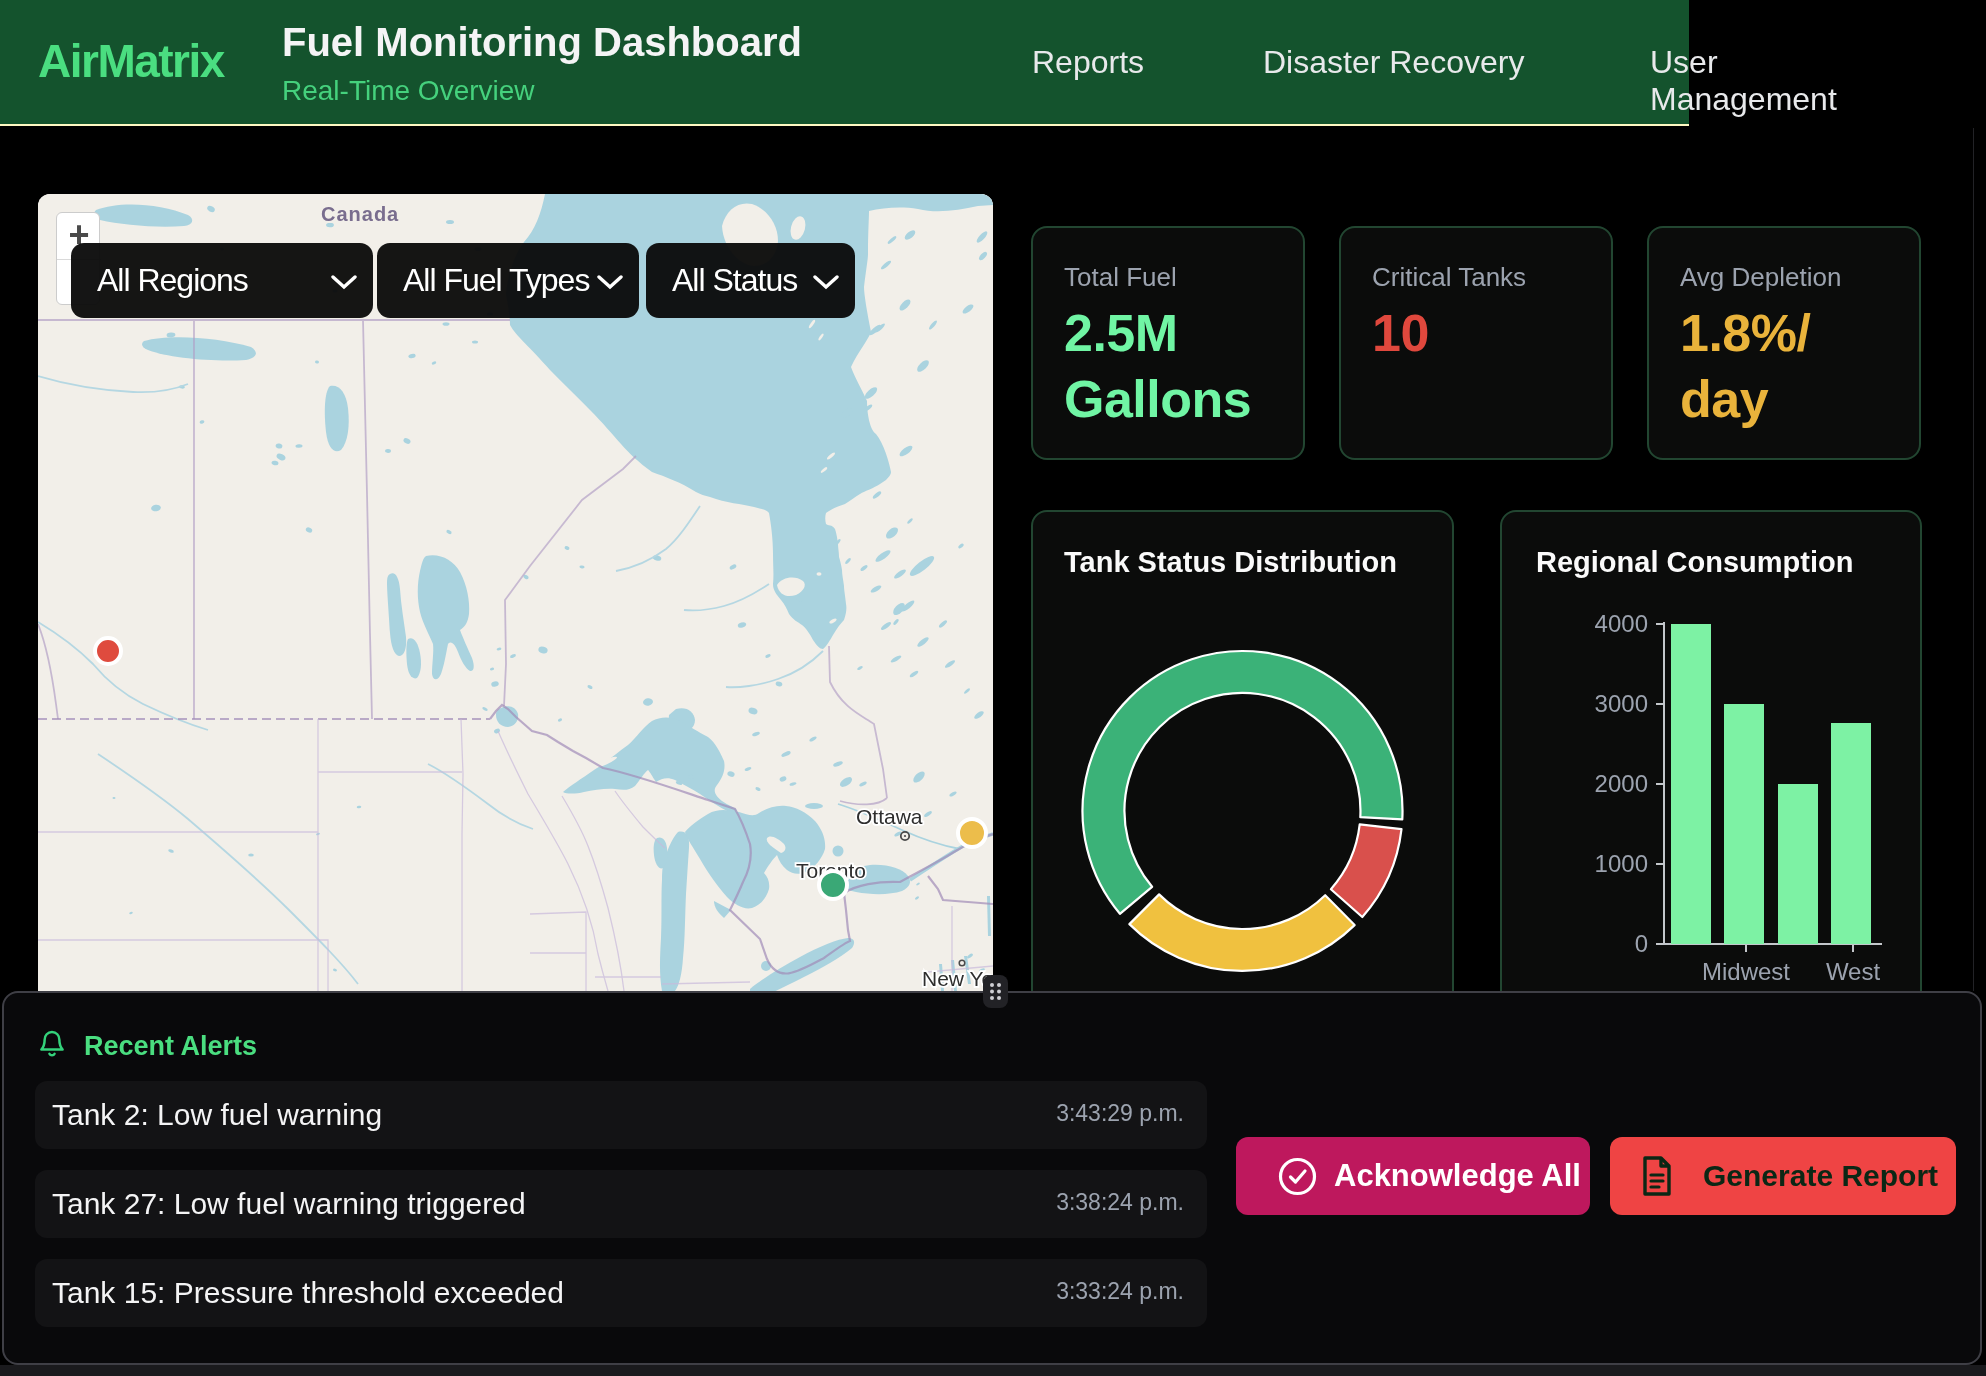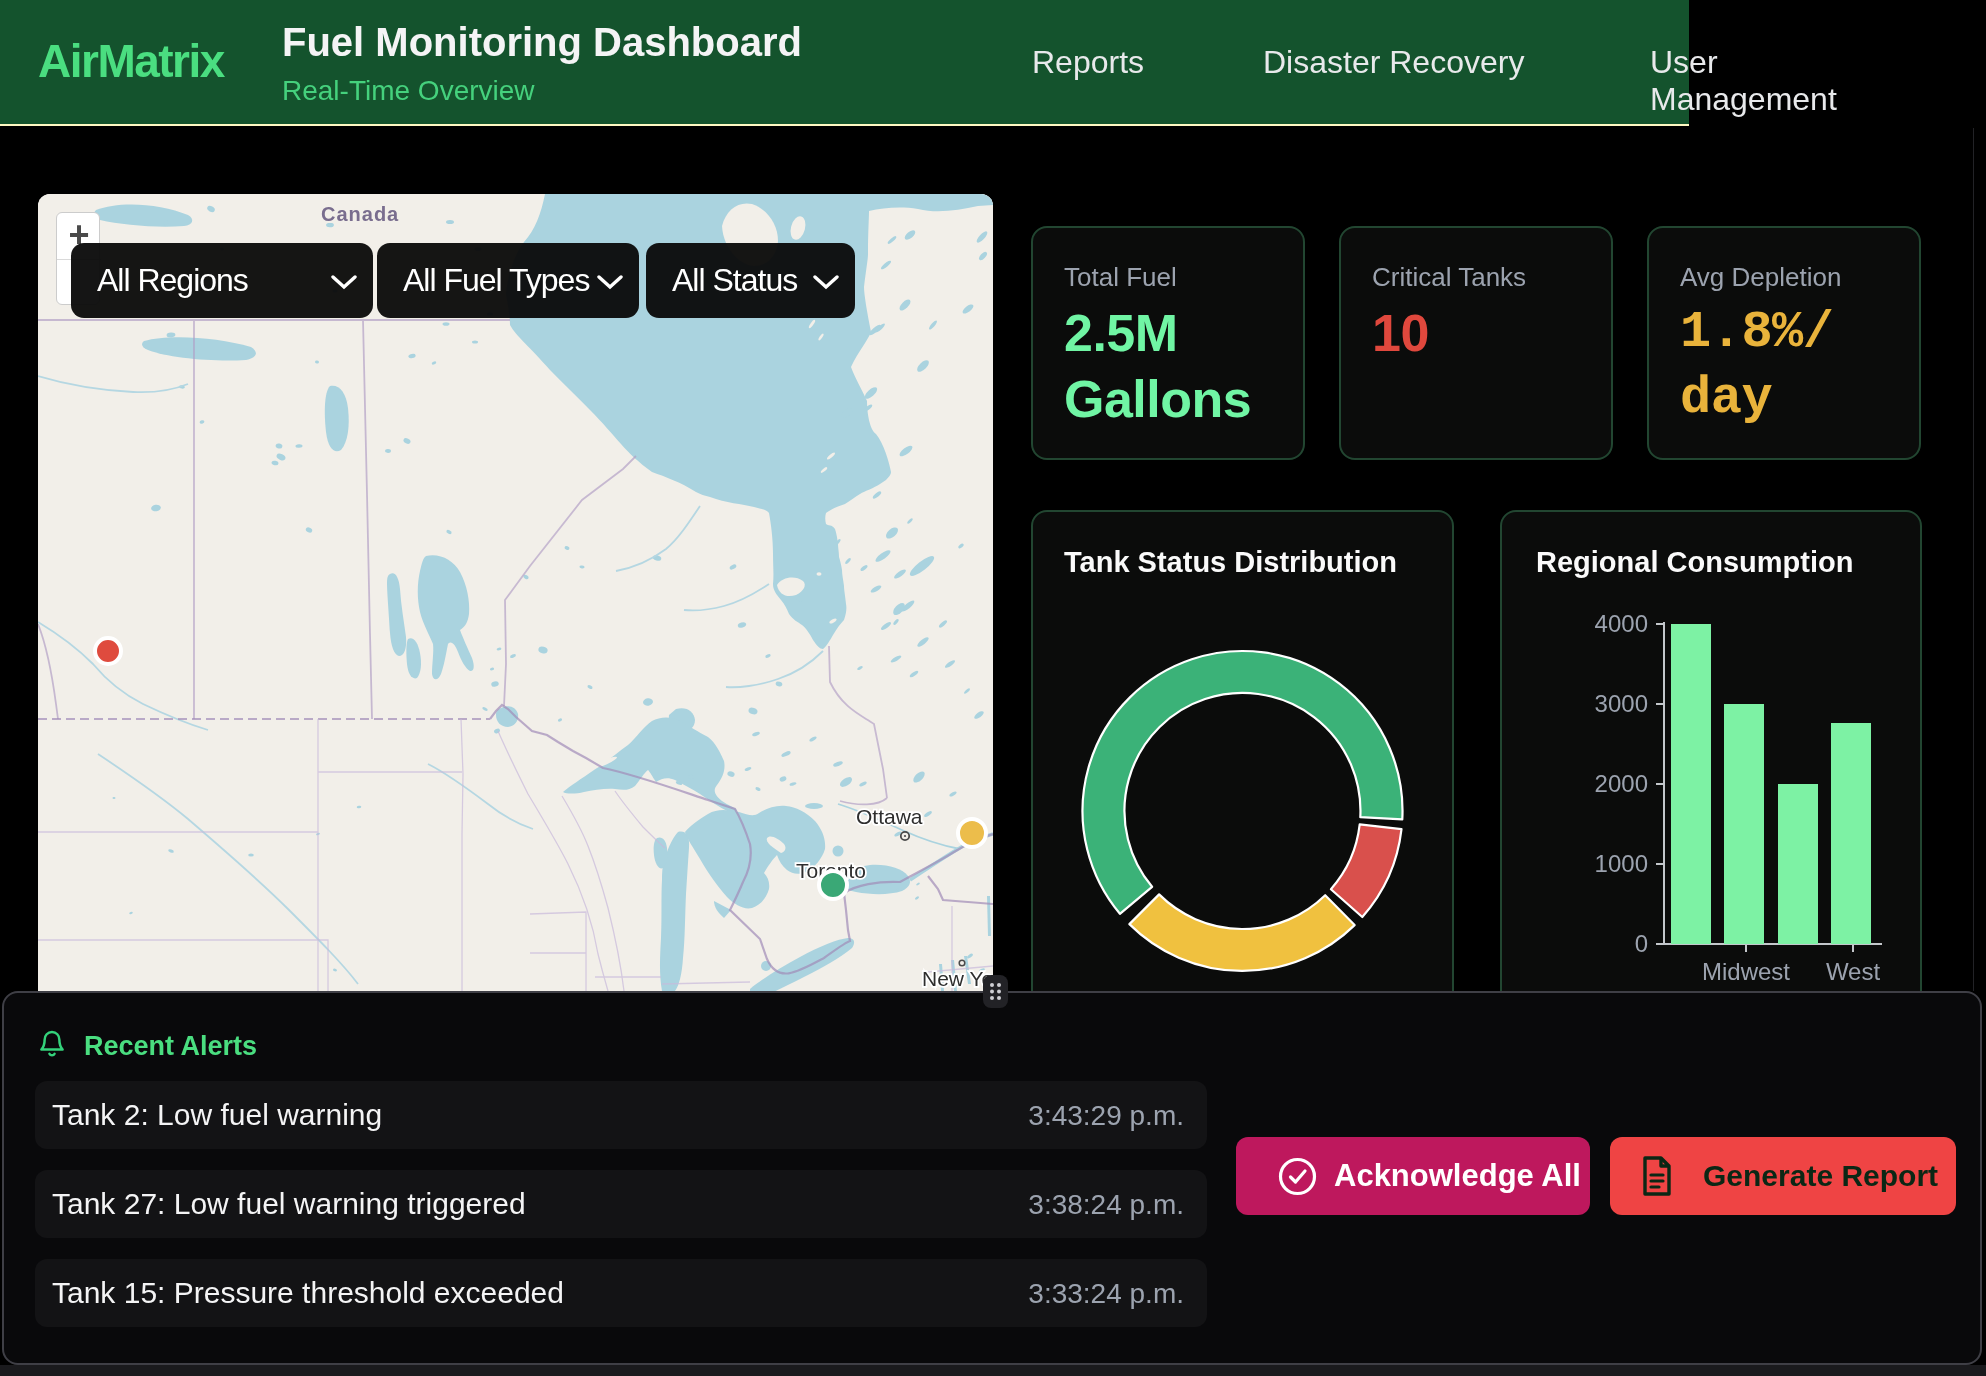--- a/index.html
+++ b/index.html
@@ -21,21 +21,21 @@
 .handle { position:absolute; left:983px; top:975px; width:25px; height:33px; background:#222226; border-radius:8px; z-index:6; }
 .scard { position:absolute; top:226px; width:274px; height:234px; background:#0b0c0b; border:2px solid #224631; border-radius:16px; }
 .slabel { position:absolute; left:33px; top:262px; font-size:26px; font-weight:500; color:#9ca3af; }
 .sval { position:absolute; left:33px; top:300px; font-size:52px; font-weight:700; line-height:66px; letter-spacing:-0.5px; }
 .ccard { position:absolute; top:510px; height:590px; background:#0b0c0b; border:2px solid #224631; border-radius:16px; }
 .ctitle { position:absolute; top:546px; font-size:29px; font-weight:700; color:#fafafa; }
 #alertpanel { position:absolute; left:2px; top:991px; width:1980px; height:374px; background:#09090b; border:2px solid #3f3f46; border-radius:16px; z-index:5; }
 #alerttitle { position:absolute; left:84px; top:1031px; font-size:27px; font-weight:700; color:#4ade80; z-index:6; }
 .arow { position:absolute; left:35px; width:1172px; height:68px; background:#131315; border-radius:12px; z-index:6; }
 .arow .at { position:absolute; left:17px; top:17px; font-size:30px; color:#f4f4f5; font-weight:400; }
-.arow .tm { position:absolute; right:23px; top:19px; font-size:28px; color:#9ca3af; }
+.arow .tm { position:absolute; right:23px; top:19px; font-size:23px; color:#9ca3af; }
 .btn { position:absolute; top:1137px; height:78px; border-radius:12px; z-index:6; display:flex; align-items:center; font-weight:700; }
 #btn1 { left:1236px; width:354px; background:#be185d; color:#fff; padding-left:41px; font-size:31px; }
 #btn2 { left:1610px; width:346px; background:#ef4444; color:#0b2715; padding-left:29px; font-size:30px; }
 #bottomstrip { position:absolute; left:0; top:1365px; width:1986px; height:11px; background:#1a1a1d; }
 </style>
 </head>
 <body>
 <div id="page">
   <div id="header">
     <div id="logo">AirMatrix</div>
@@ -338,21 +338,21 @@
       </svg></div>
 
   <div class="scard" style="left:1031px;"></div>
   <div class="scard" style="left:1339px;"></div>
   <div class="scard" style="left:1647px;"></div>
   <div class="slabel" style="left:1064px;">Total Fuel</div>
   <div class="slabel" style="left:1372px;">Critical Tanks</div>
   <div class="slabel" style="left:1680px;">Avg Depletion</div>
   <div class="sval" style="left:1064px; color:#70f5a4;">2.5M<br>Gallons</div>
   <div class="sval" style="left:1372px; color:#e0483d;">10</div>
-  <div class="sval" style="left:1680px; color:#e9b33b;font-family:Liberation Mono, monospace;">1.8%/<br>day</div>
+  <div class="sval" style="left:1680px; color:#e9b33b;">1.8%/<br>day</div>
 
   <div class="ccard" style="left:1031px; width:423px;"></div>
   <div class="ccard" style="left:1500px; width:422px;"></div>
   <div class="ctitle" style="left:1064px;">Tank Status Distribution</div>
   <div class="ctitle" style="left:1536px;">Regional Consumption</div>
   <svg class="abs" style="left:1031px; top:510px; z-index:2;" width="423" height="590" viewBox="0 0 423 590">
 <g stroke="#fff" stroke-width="2.2" stroke-linejoin="round">
 <path d="M88.9,403.8 A160,160 0 1 1 371.3,309.4 L329.3,307.2 A118,118 0 1 0 121.1,376.8 Z" fill="#3bb278"></path>
 <path d="M370.5,319.1 A160,160 0 0 1 331.3,407.0 L299.9,379.2 A118,118 0 0 0 328.7,314.4 Z" fill="#d9504c"></path>
 <path d="M323.6,415.1 A160,160 0 0 1 98.4,414.1 L128.1,384.4 A118,118 0 0 0 294.2,385.2 Z" fill="#f0c13f"></path>

